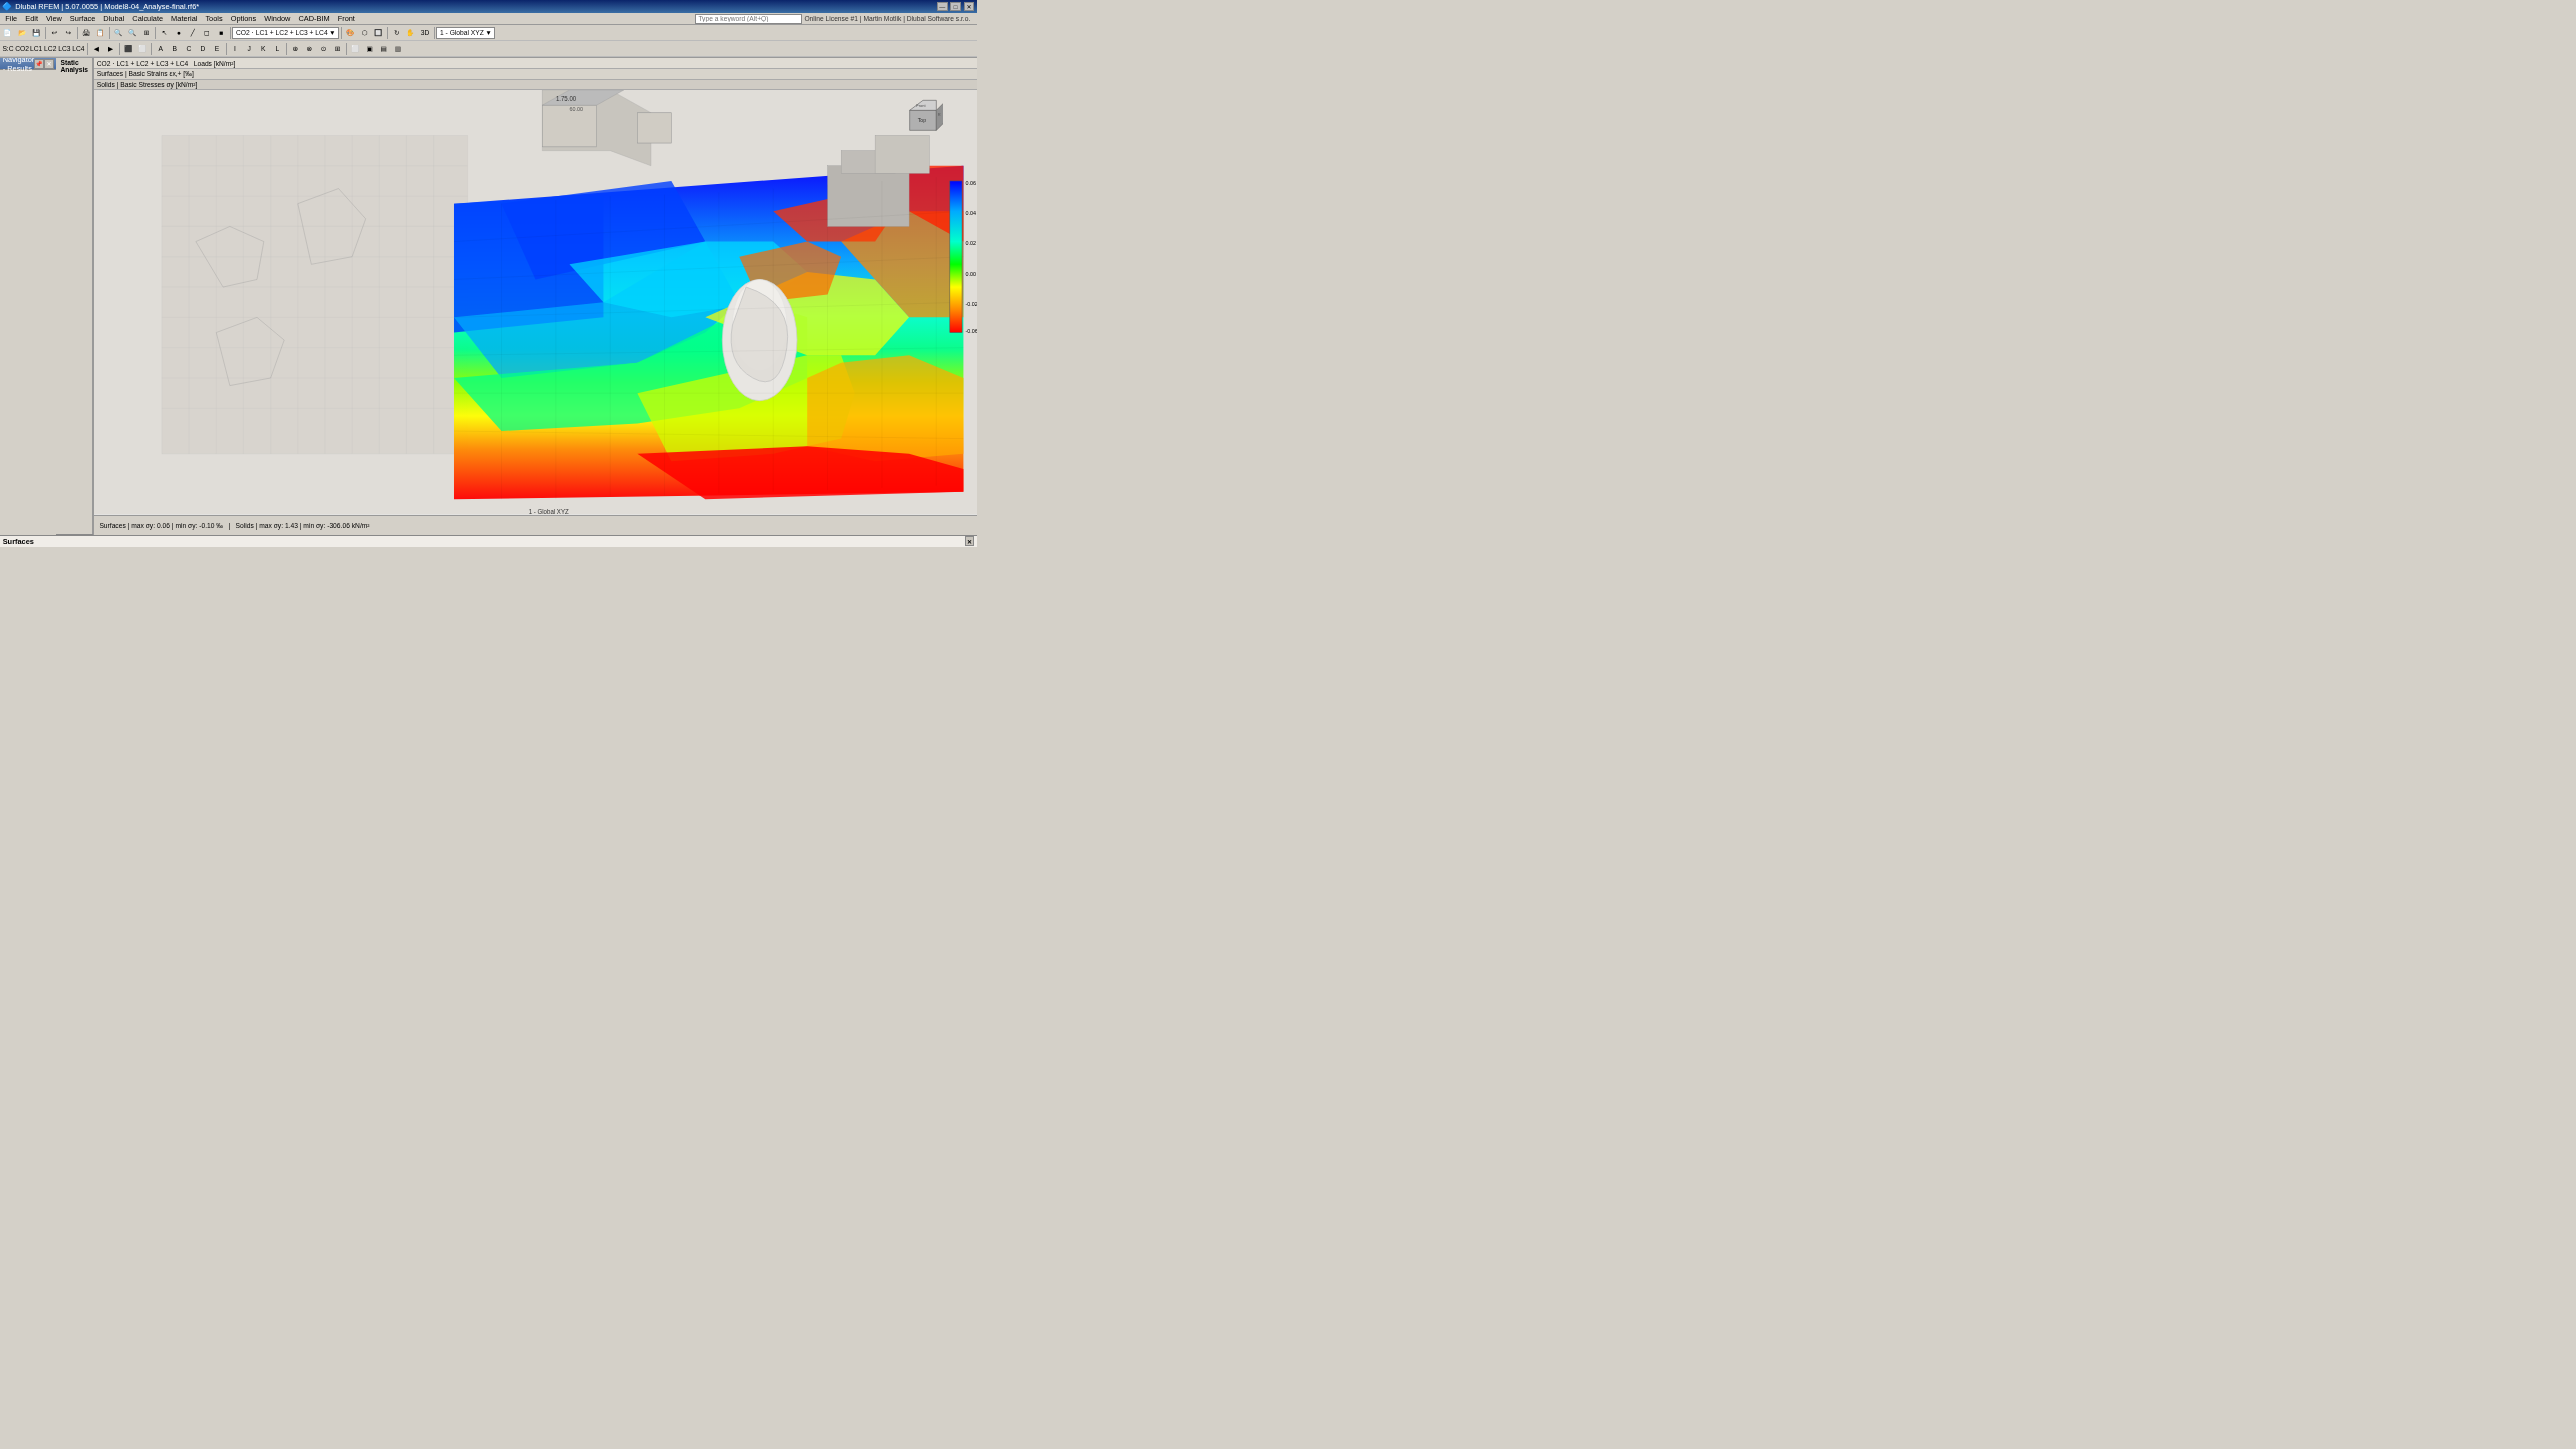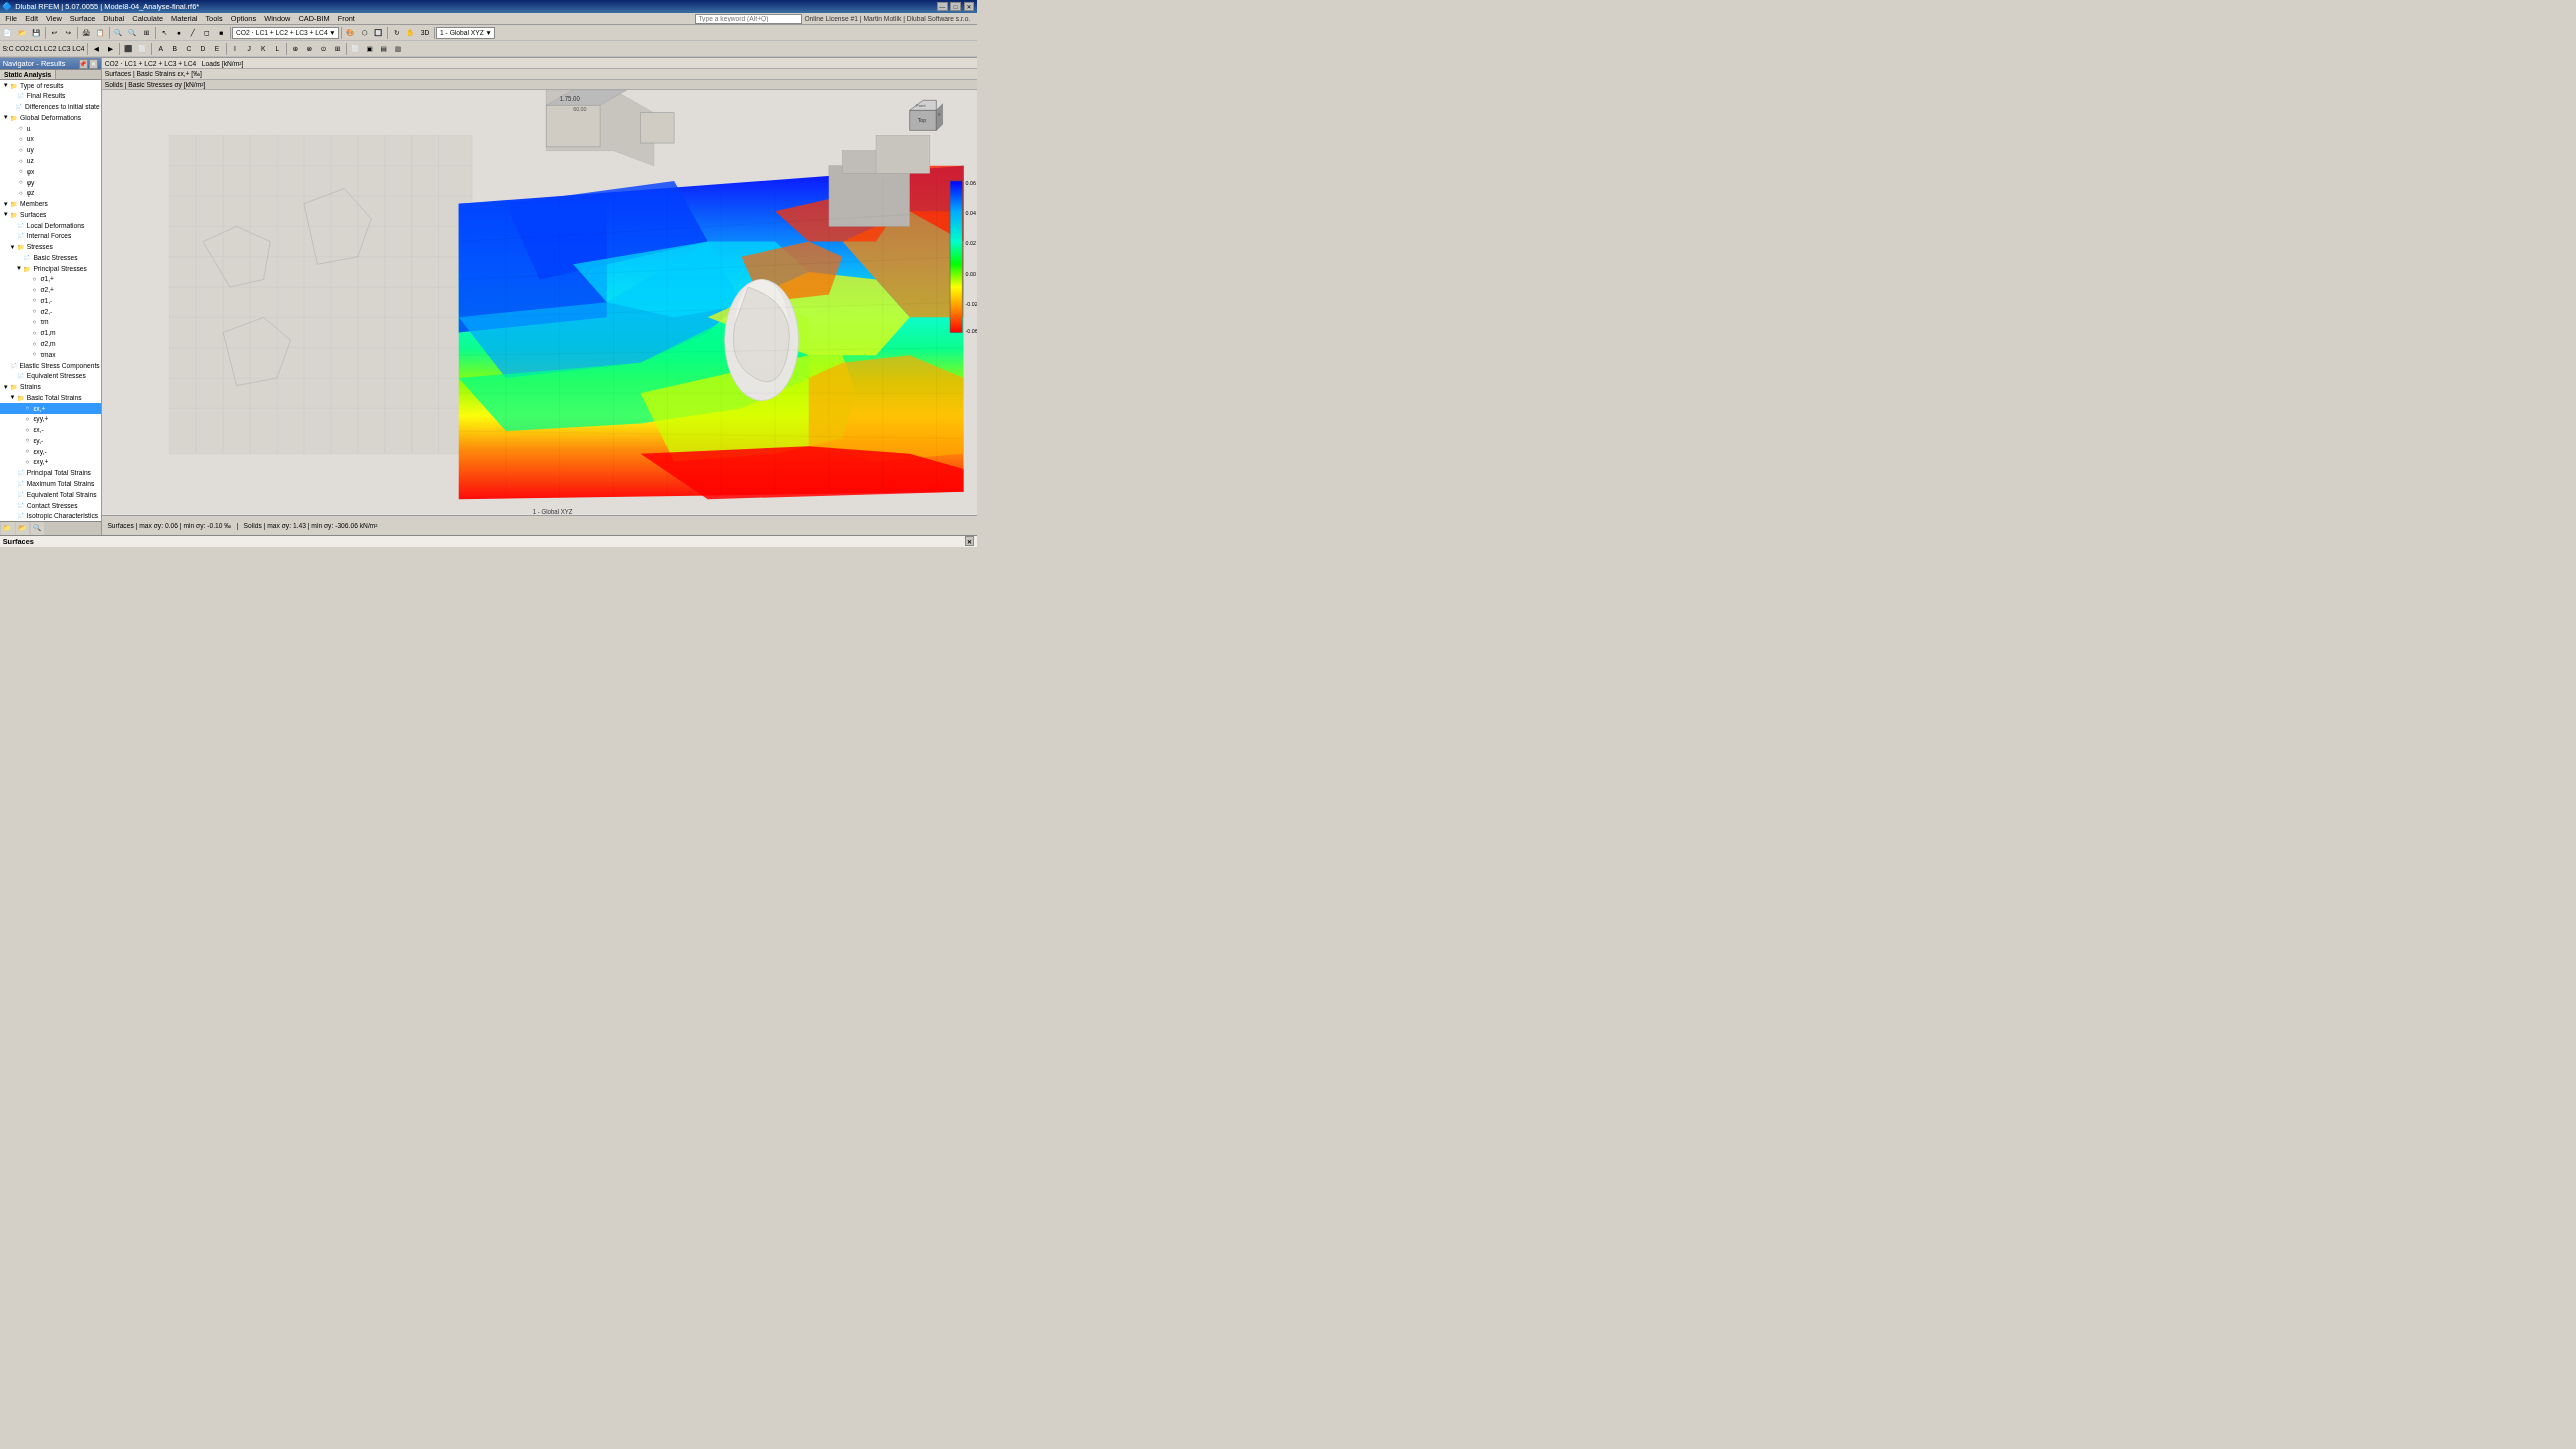--- a/index.html
+++ b/index.html
@@ -64,25 +64,25 @@
     }
 
     
     #main-layout {
       display: flex;
       height: calc(547px - 13.4px - 12px - 32px - 13.4px);
     }
 
     
     #navigator {
-      width: 102px;
+      width: 94px;
       background: #d4d0c8;
       border-right: 0.7px solid #999;
       display: flex;
-      flex-direction: column;
+      flex-direction: row;
       overflow: hidden;
     }
     #navigator-header {
       height: 12px;
       background: linear-gradient(to bottom, #6b8cba, #4a6fa5);
       color: white;
       font-size: 7.4px;
       display: flex;
       align-items: center;
       justify-content: space-between;

